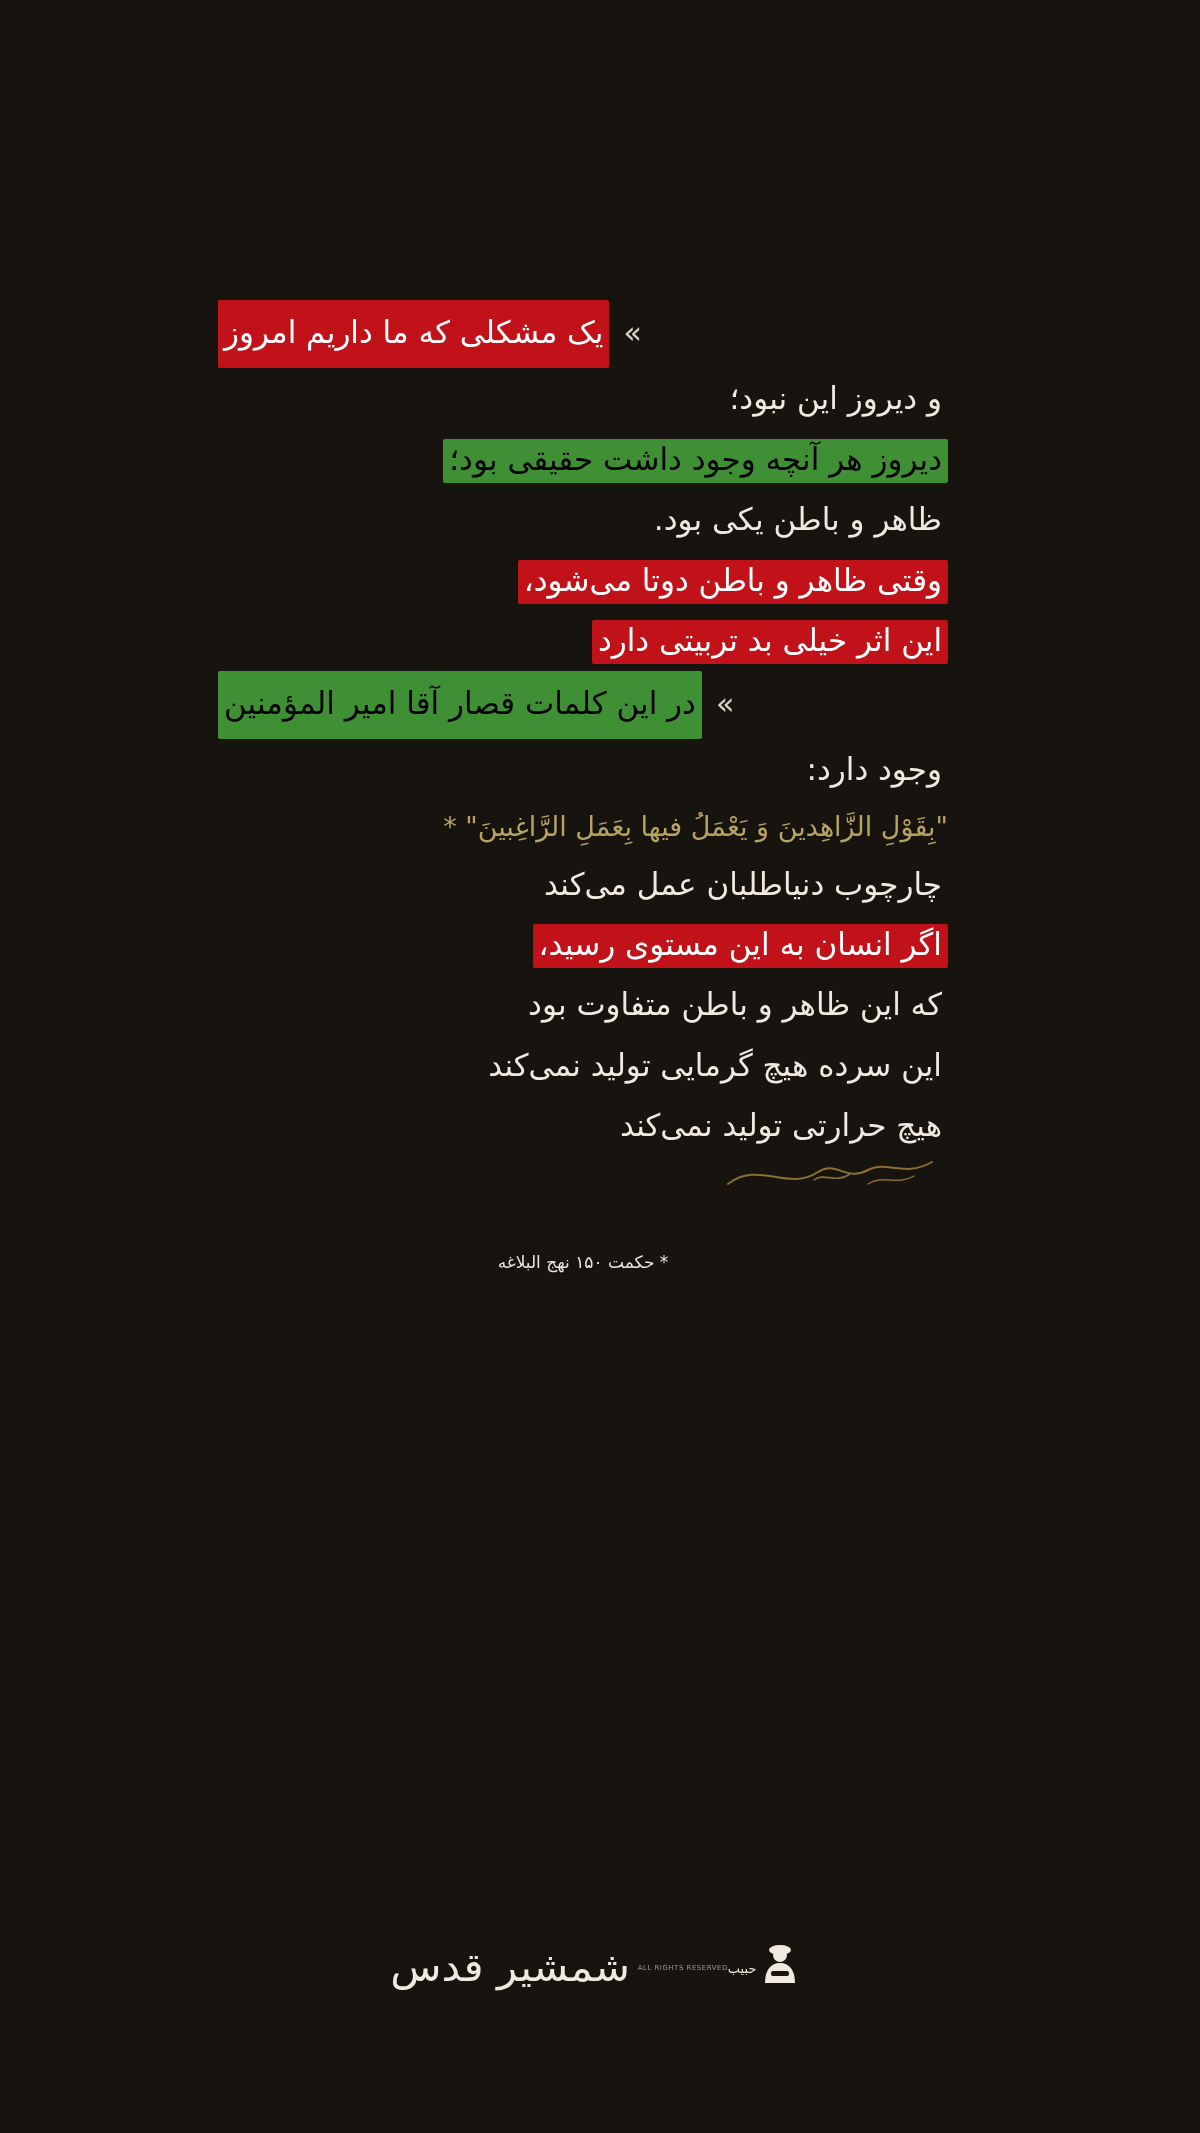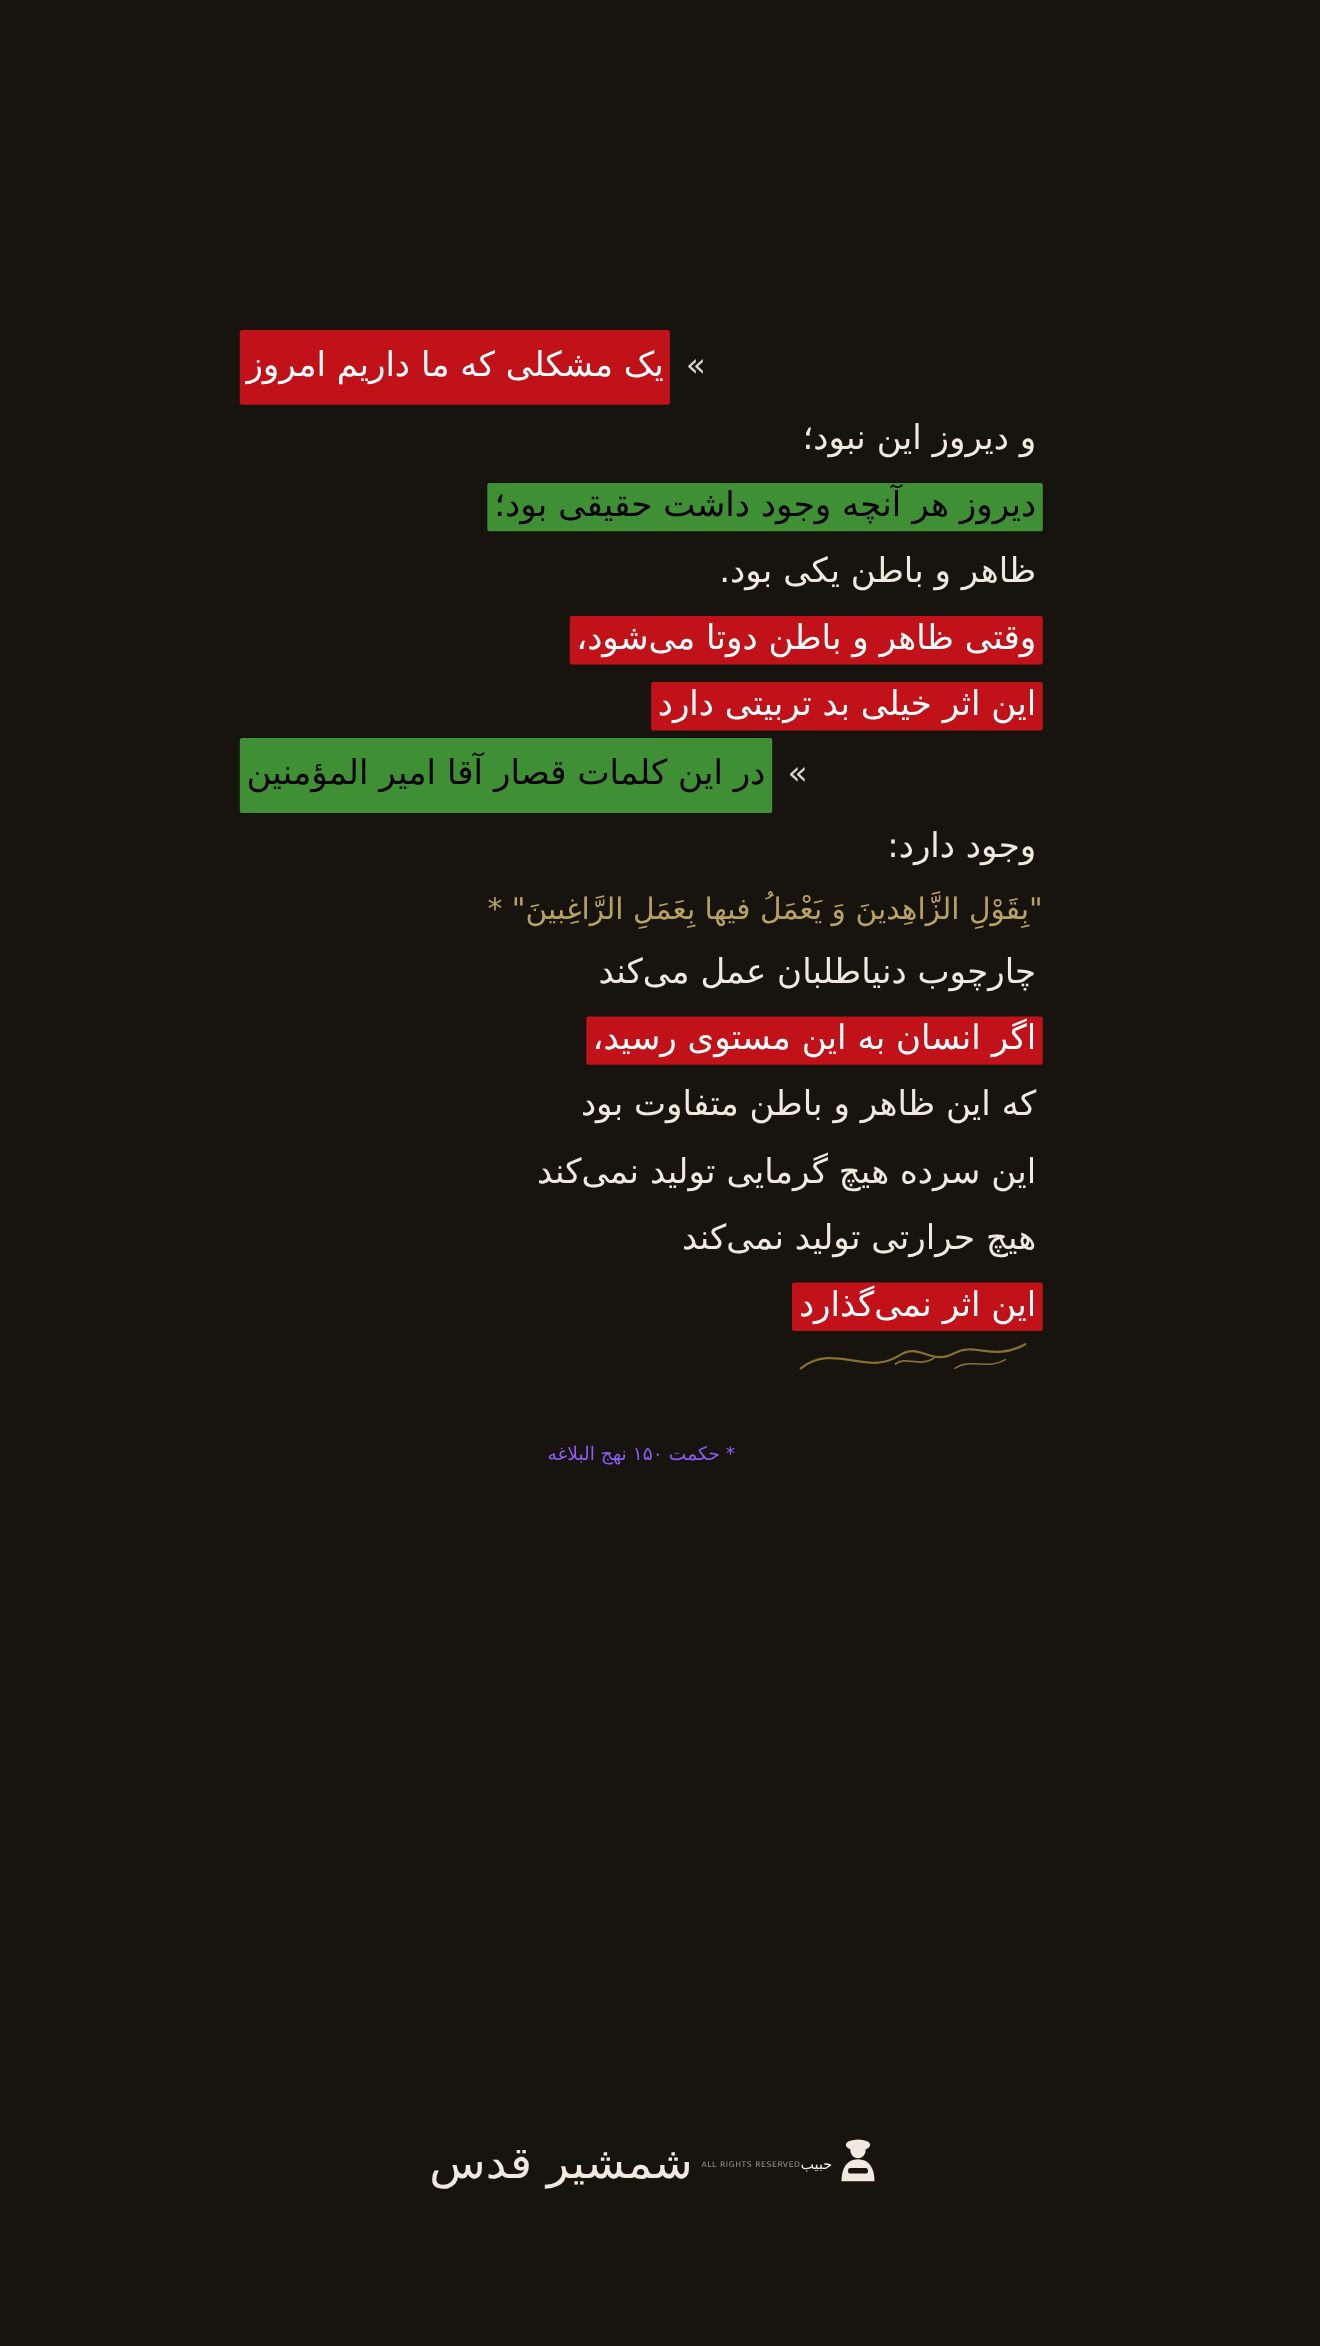--- a/index.html
+++ b/index.html
@@ -102,21 +102,21 @@
     justify-content: flex-start;
     padding-left: 60px;
     margin-top: -6px;
     box-sizing: border-box;
   }
   .signature svg { display: block; }
 
   .source {
     width: 100%;
     text-align: center;
-    color: #8b5cf6;
+    color: #e5e5e5;
     font-size: 17px;
     margin-top: 56px;
     font-family: "DejaVu Sans", sans-serif;
     direction: rtl;
   }
 
   .footer {
     position: absolute;
     bottom: 138px;
     left: 0;
@@ -202,23 +202,20 @@
       <span class="txt">اگر انسان به این مستوی رسید،</span>
     </div>
     <div class="line plain">
       <span class="txt">که این ظاهر و باطن متفاوت بود</span>
     </div>
     <div class="line plain">
       <span class="txt">این سرده هیچ گرمایی تولید نمی‌کند</span>
     </div>
     <div class="line plain">
       <span class="txt">هیچ حرارتی تولید نمی‌کند</span>
-    </div>
-    <div class="line hl-red">
-      <span class="txt">این اثر نمی‌گذارد</span>
     </div>
 
     <div class="signature">
       <svg width="230" height="46" viewBox="0 0 230 46">
         <path d="M10 34 C 40 10, 70 42, 100 22 C 118 10, 128 32, 150 20 C 168 10, 186 28, 214 12" stroke="#8a6f2e" stroke-width="2" fill="none" stroke-linecap="round"></path>
         <path d="M96 30 C 106 22, 118 34, 132 24" stroke="#8a6f2e" stroke-width="1.6" fill="none" stroke-linecap="round"></path>
         <path d="M150 34 C 164 24, 180 36, 196 26" stroke="#8a6f2e" stroke-width="1.4" fill="none" stroke-linecap="round"></path>
       </svg>
     </div>
 

